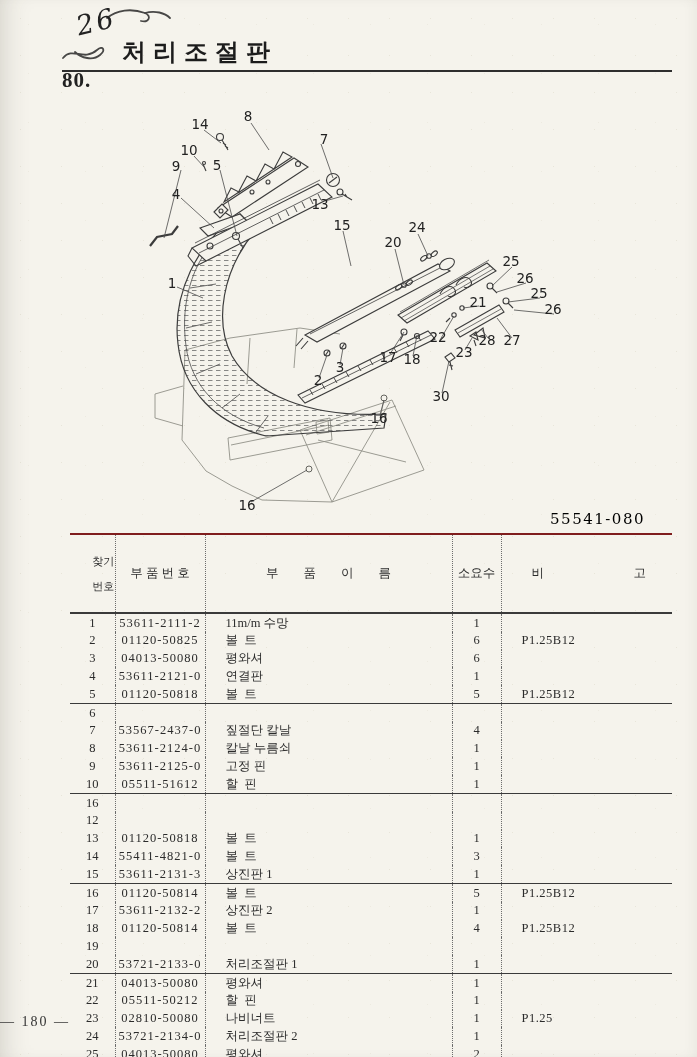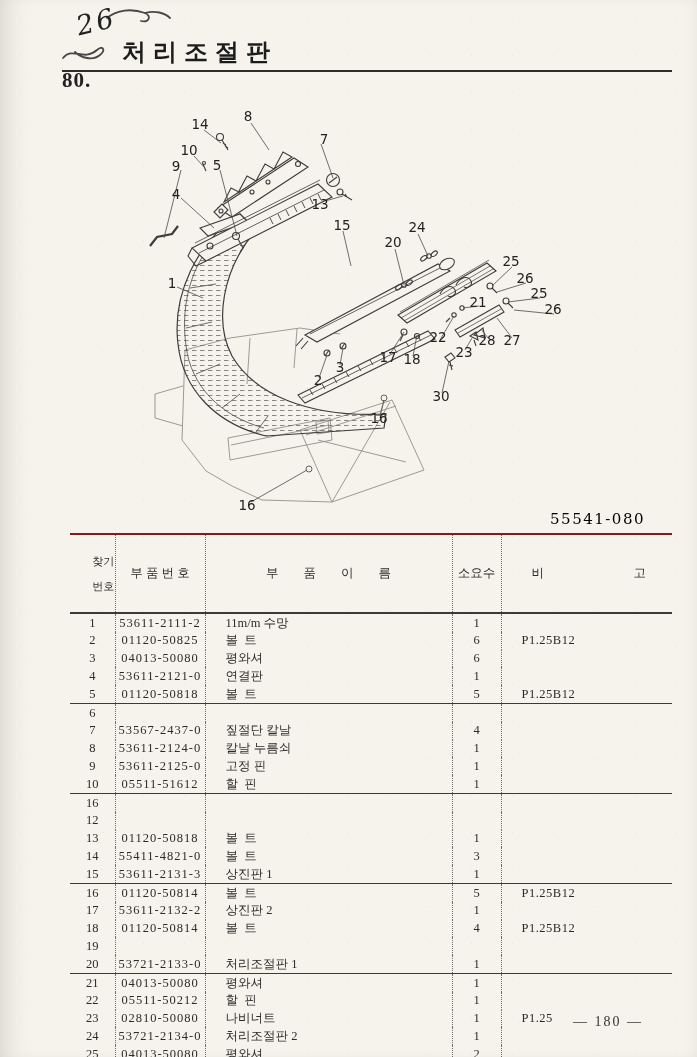--- a/index.html
+++ b/index.html
@@ -61,21 +61,21 @@
   }
   table.parts .c2,table.parts .c3,table.parts .c4,table.parts .c5{border-left:1px dotted #6d6d6d;}
   table.parts td.c1{text-align:center;}
   table.parts td.c2{text-align:center;letter-spacing:1px;font-family:Liberation Serif, serif;}
   table.parts td.c3{text-align:left;padding-left:20px;margin-top:40px;}
   table.parts td.c4{text-align:center;}
   table.parts td.c5{text-align:left;padding-left:20px;letter-spacing:.5px;}
   table.parts tr.sec td{border-bottom:1.6px solid #3a3a3a;}
   table.parts tr.last td{border-bottom:2px solid #2f2f2f;}
 
-  .page-num{left:0;top:1014px;width:643px;text-align:right;font-size:14px;letter-spacing:2px;color:#333;}
+  .page-num{left:0;top:1014px;width:643px;text-align:left;font-size:14px;letter-spacing:2px;color:#333;}
 </style>
 </head>
 <body>
 
 <svg class="abs" style="left:55px;top:4px;" width="160" height="68" viewBox="0 0 160 68">
   <g fill="none" stroke="#2a2a2a" stroke-width="1.8" stroke-linecap="round" opacity=".85">
     <path d="M 52,14 C 62,6 76,4 90,9 C 97,12 94,19 86,17"></path>
     <path d="M 90,9 C 100,6 110,9 115,14"></path>
     <path d="M 8,54 C 18,42 28,58 42,46 C 48,41 51,46 45,51 C 38,57 26,54 20,48"></path>
   </g>

